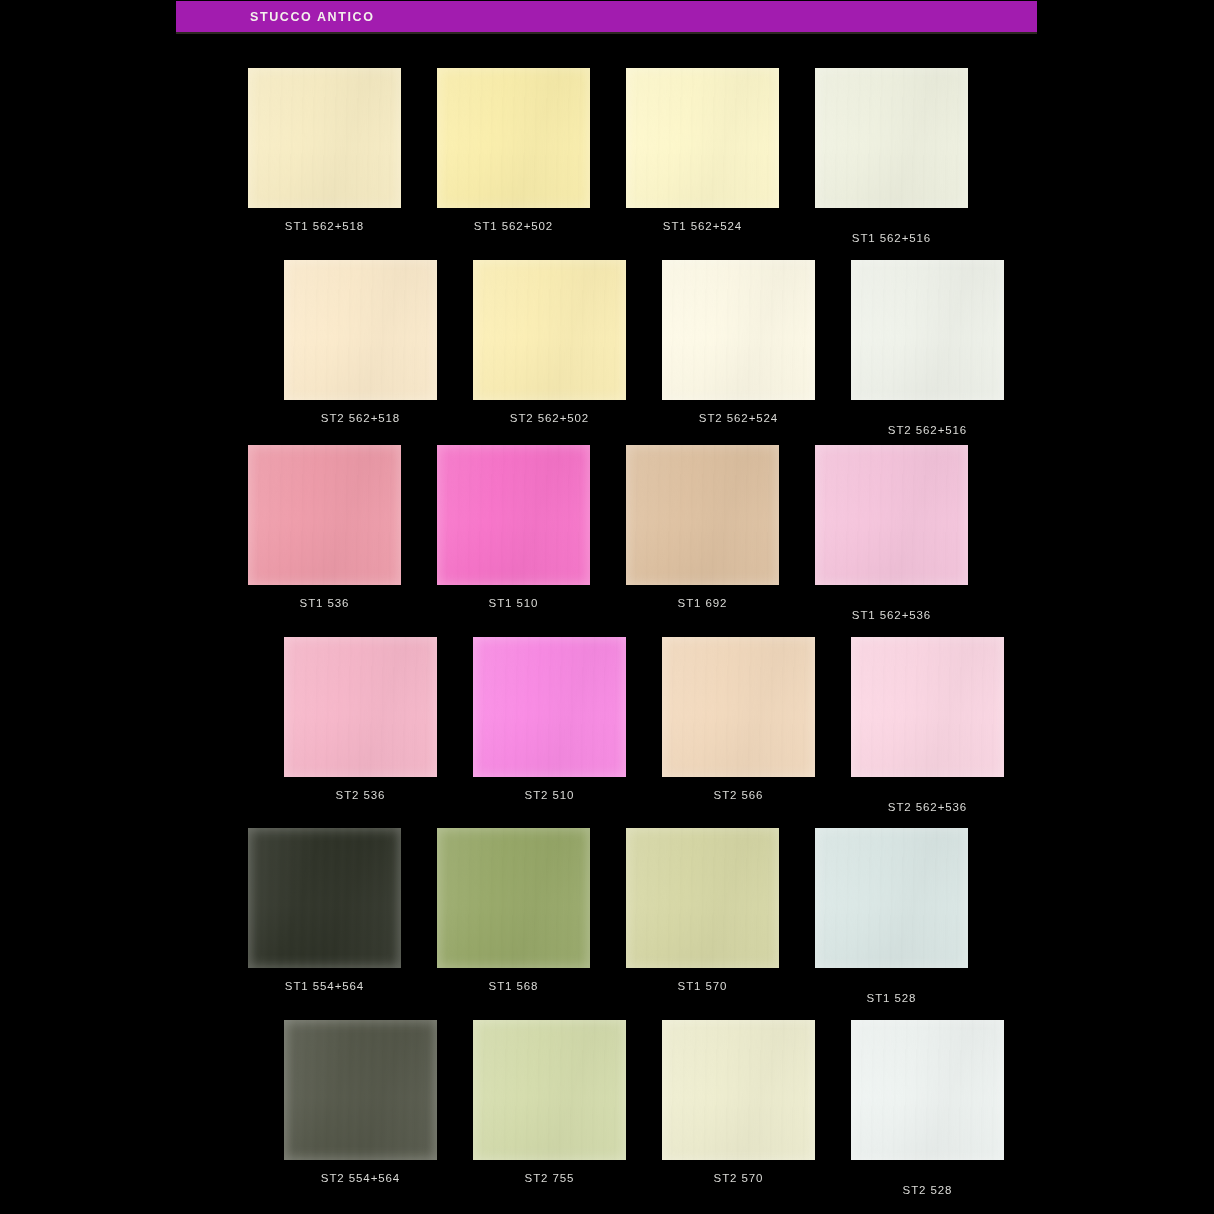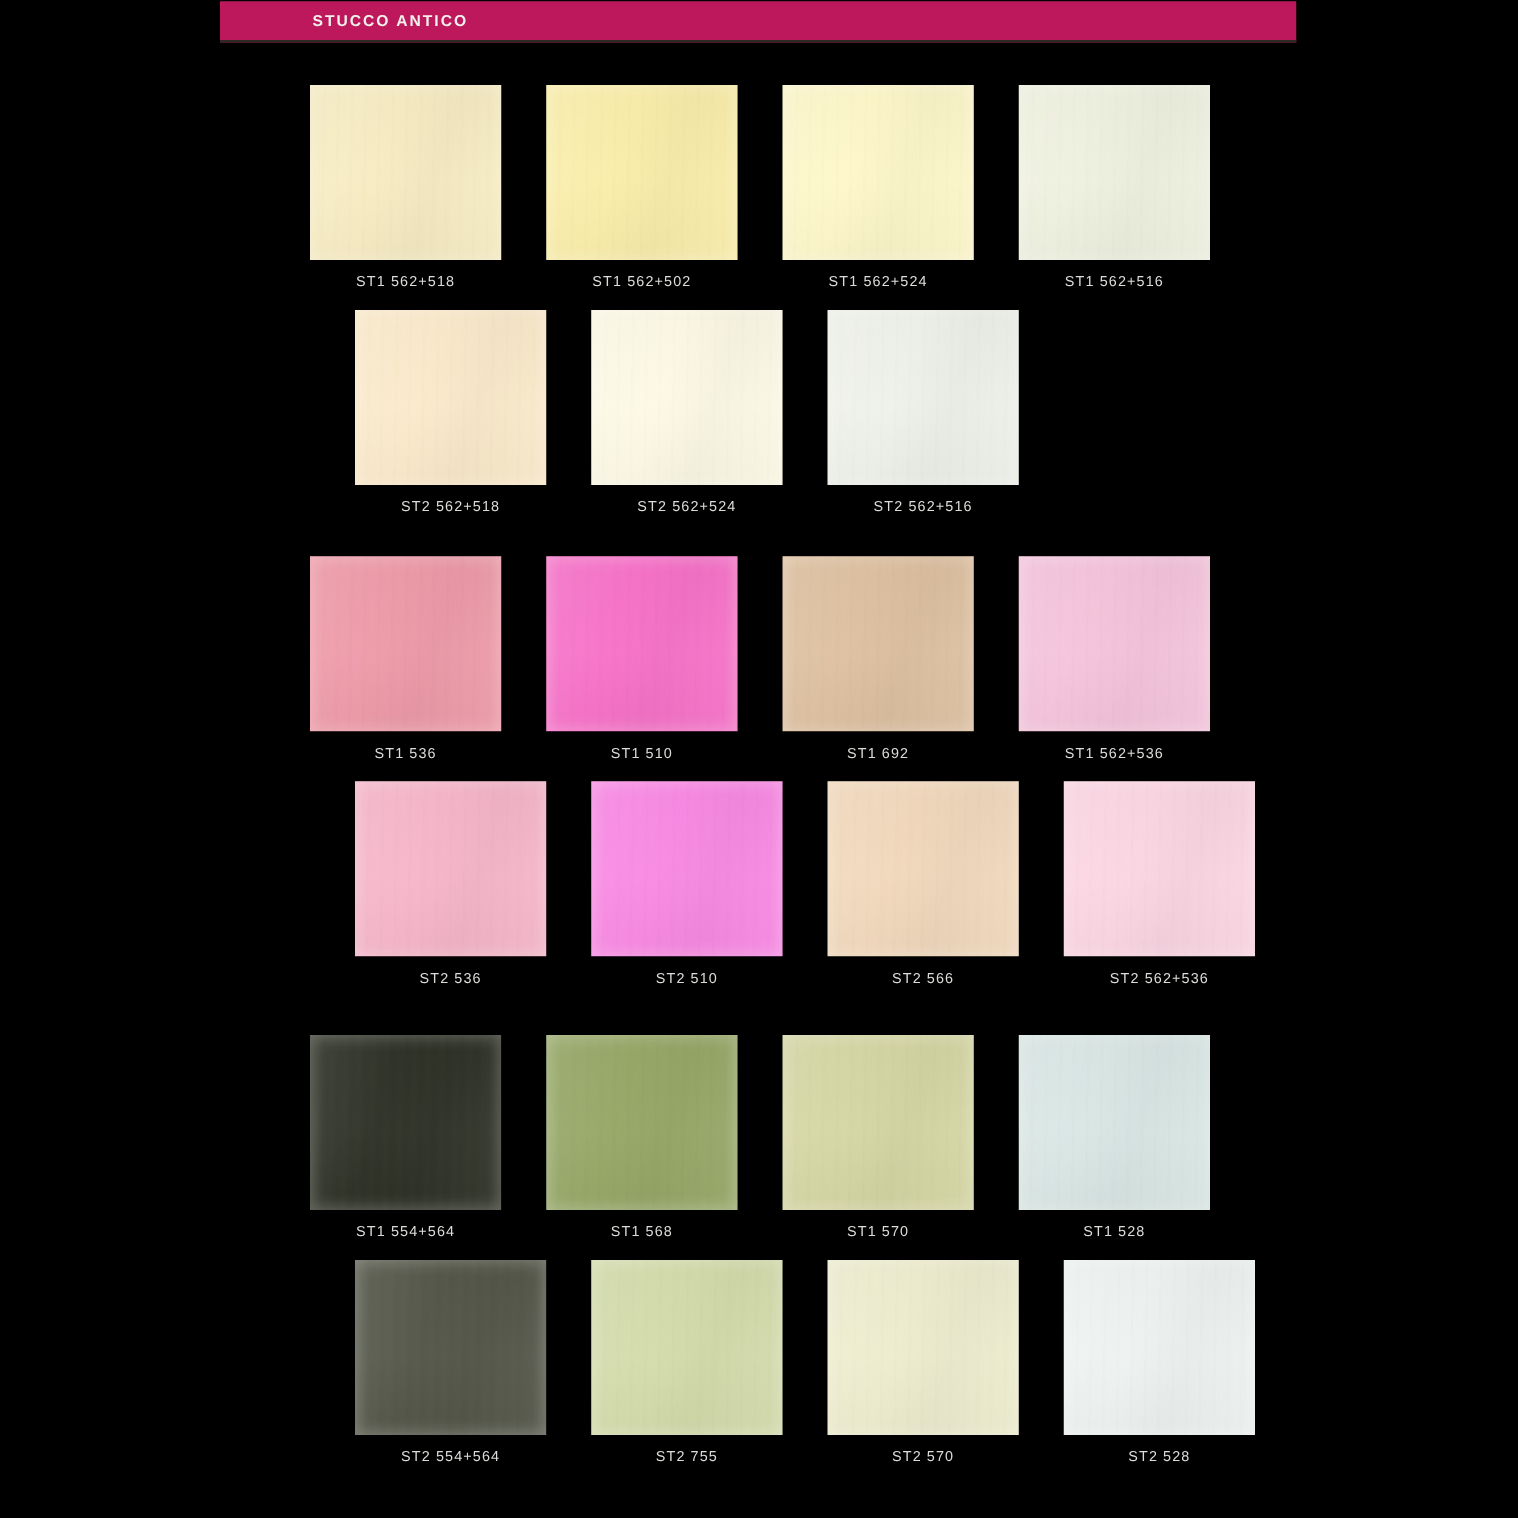--- a/index.html
+++ b/index.html
@@ -16,21 +16,21 @@
     position: relative;
   }
 
   
   .header-bar {
     position: absolute;
     left: 176px;
     top: 1px;
     width: 861px;
     height: 33px;
-    background: #be185d;
+    background: #a21caf;
     border-bottom: 2px solid #2f2923;
     box-sizing: border-box;
     display: flex;
     align-items: center;
   }
   .header-title {
     margin-left: 74px;
     color: #f4f1ec;
     font-size: 12.5px;
     font-weight: bold;
@@ -61,21 +61,21 @@
   }
   .swatch-row + .swatch-row { margin-top: 16px; padding-left: 36px; }
 
   .swatch-cell {
     width: 153px;
     margin-right: 36px;
     display: flex;
     flex-direction: column;
     align-items: center;
   }
-  .swatch-cell:last-child { margin-right: 0; }
+  .swatch-cell:last-child { margin-right: 0; gap: 12px; }
 
   .swatch-chip {
     width: 153px;
     height: 140px;
     position: relative;
     overflow: hidden;
   }
   .swatch-chip .tex {
     position: absolute;
     inset: 0;
@@ -142,20 +142,27 @@
       </div>
       <div class="swatch-row">
         <div class="swatch-cell">
           <div class="swatch-chip" style="background: rgb(251, 234, 203);">
             <div class="tex"></div>
             <div class="glow"></div>
           </div>
           <div class="swatch-label">ST2 562+518</div>
         </div>
         <div class="swatch-cell">
+          <div class="swatch-chip" style="background: rgb(251, 238, 180);">
+            <div class="tex"></div>
+            <div class="glow"></div>
+          </div>
+          <div class="swatch-label">ST2 562+502</div>
+        </div>
+        <div class="swatch-cell">
           <div class="swatch-chip" style="background: rgb(253, 249, 230);">
             <div class="tex"></div>
             <div class="glow"></div>
           </div>
           <div class="swatch-label">ST2 562+524</div>
         </div>
         <div class="swatch-cell">
           <div class="swatch-chip" style="background: rgb(239, 242, 234);">
             <div class="tex"></div>
             <div class="glow"></div>

